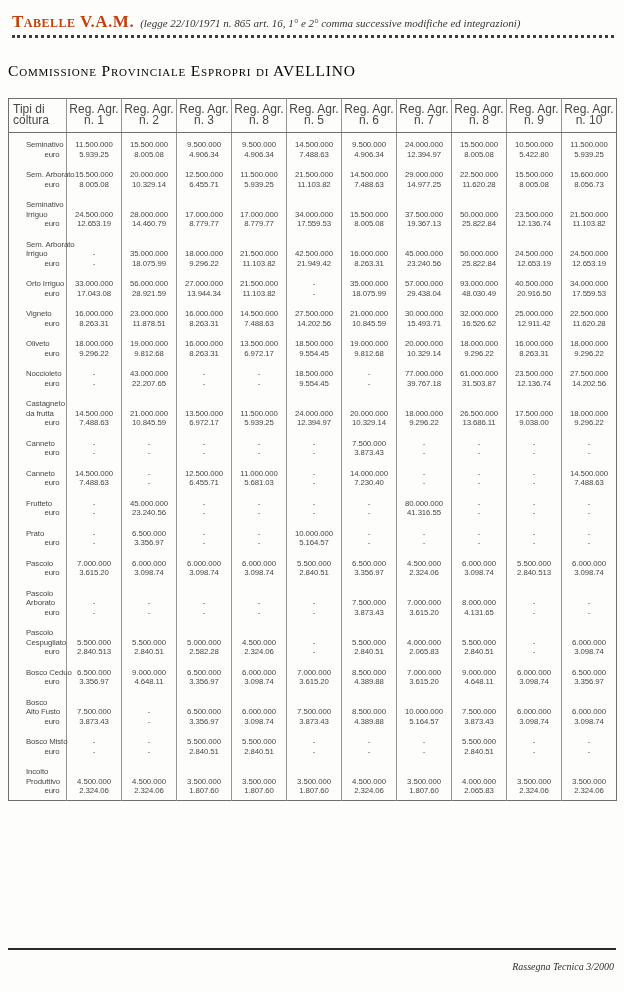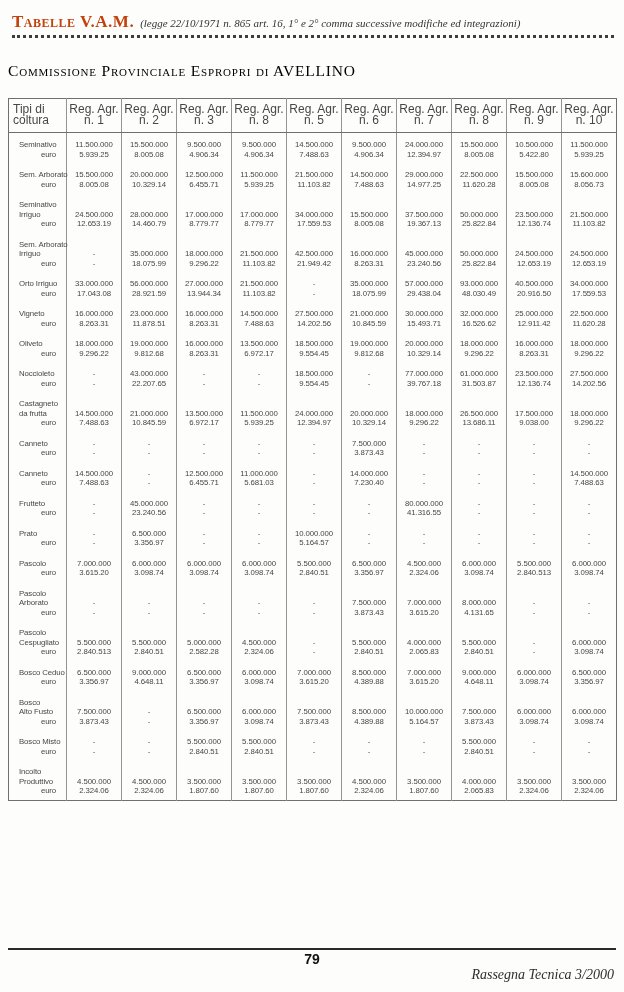--- a/index.html
+++ b/index.html
@@ -76,44 +76,44 @@
   thead th.corner { text-align: left; padding-left: 4px; width: 58px; }
   tbody td {
     vertical-align: bottom;
     text-align: center;
     font-size: 7.8px;
     line-height: 9.5px;
     padding: 7px 1px 4px 1px;
     letter-spacing: -0.1px;
     white-space: nowrap;
   }
-  tbody td.label-cell { text-align: left; padding-left: 10px; }
+  tbody td.label-cell { text-align: left; padding-left: 17px; }
   tbody td.label-cell .sub { padding-left: 13px; text-align: center; }
   
   .footer {
     position: absolute;
     left: 8px; right: 8px; bottom: 20px;
     border-top: 2px solid #2a2a2a;
     height: 24px;
   }
   .page-num {
     position: absolute;
     left: 0; right: 0;
     top: 1px;
     text-align: center;
     font-family: "Liberation Sans", sans-serif;
     font-weight: bold;
     font-size: 14px;
     color: #111;
   }
   .journal {
     position: absolute;
-    right: 2px; top: 17px;
+    right: 2px; top: 11px;
     font-style: italic;
-    font-size: 14px;
+    font-size: 10px;
     color: #2e2e2e;
   }
 </style>
 </head>
 <body>
 
 <div class="page">
 
   <div class="masthead">
     <span class="title">Tabelle V.A.M.</span><span class="law">(legge 22/10/1971 n. 865 art. 16, 1° e 2° comma successive modifiche ed integrazioni)</span>
@@ -1097,17 +1097,16 @@
           </td>
           <td class="val-cell">
             <div class="lire">3.500.000</div>
             <div class="euro">2.324.06</div>
           </td>
         </tr>
       </tbody>
   </table>
 
   <div class="footer">
-    <span class="page-num">79</span>
     <span class="journal">Rassegna Tecnica 3/2000</span>
   </div>
 
 </div>
 
 </body></html>

